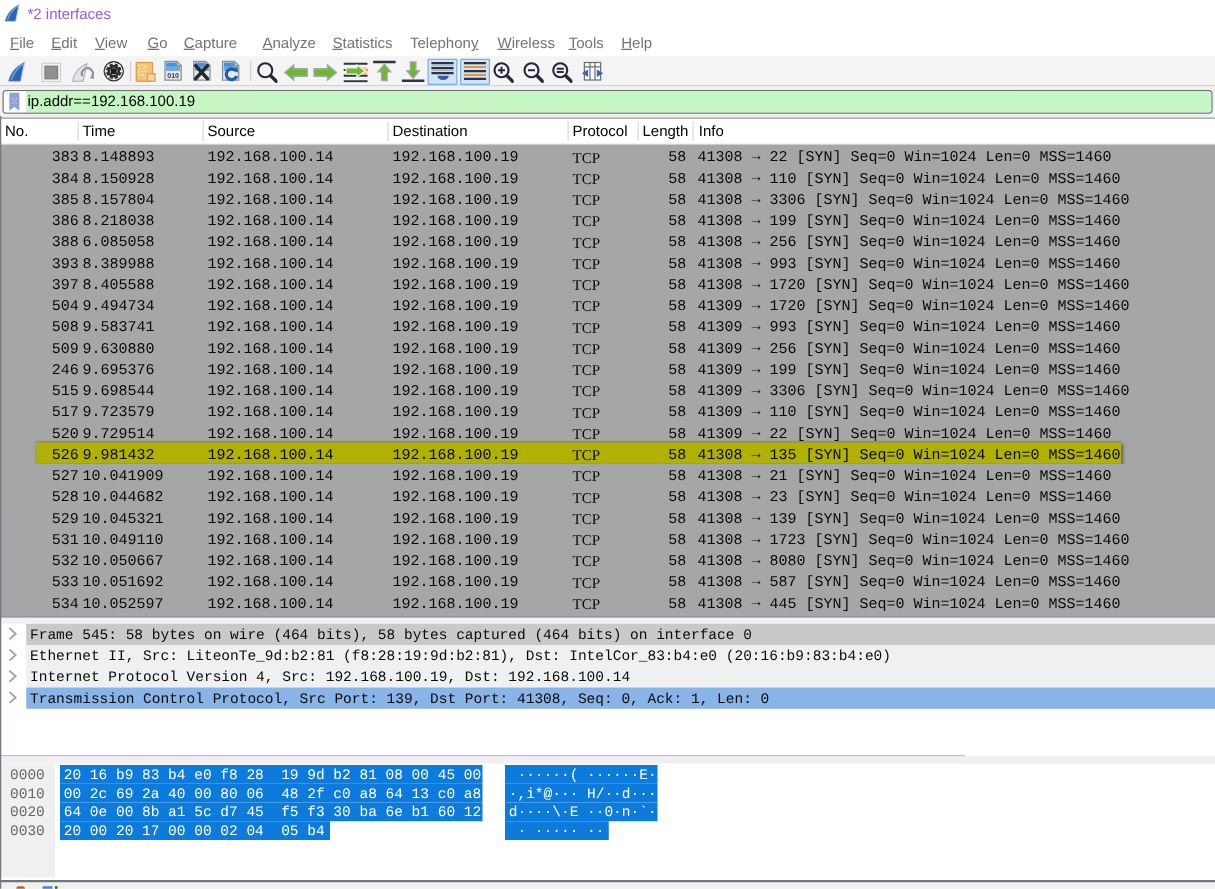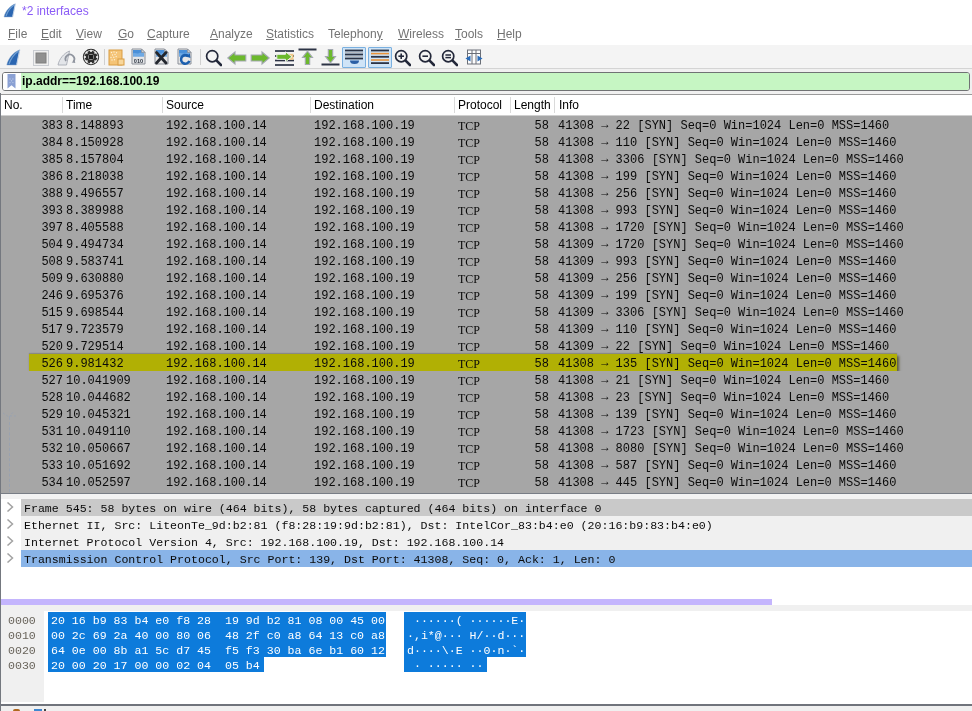--- a/index.html
+++ b/index.html
@@ -19,21 +19,21 @@
 
 
 #toolbar { position:absolute; left:0; top:45px; width:972px; height:24px; background:#f4f4f4; border-bottom:1px solid #d4d4d4; }
 .tsep { position:absolute; top:4px; width:1px; height:16px; background:#d0d0d0; }
 
 
 #filterwrap { position:absolute; left:0; top:69px; width:972px; height:25px; background:#f0f0f0; }
 #filterbox { position:absolute; left:2px; top:3px; width:968px; height:19px; border:1px solid #707274; border-radius:3px; background:#ffffff; overflow:hidden; }
 #bookmarkbtn { position:absolute; left:0; top:0; width:18px; height:17px; background:#ffffff; }
 #filtergreen { position:absolute; left:18px; top:0; width:949px; height:17px; background:#c6f6c3; }
-#filtertext { position:absolute; left:1px; top:1px; font-size:12px; color:#000;font-weight:bold; }
+#filtertext { position:absolute; left:1px; top:1px; font-size:12px; color:#000; }
 
 
 #colheader { position:absolute; left:0; top:94px; width:972px; height:22px; background:#ffffff; border-top:1px solid #9a9a9a; border-bottom:1px solid #cfcfcf; font-size:12px; color:#000; }
 .hsep { position:absolute; top:2px; width:1px; height:16px; background:#dadada; }
 .hlbl { position:absolute; top:3px; }
 
 
 #plist { position:absolute; left:0; top:116px; width:972px; height:377px; background:#a6a6a6; }
 .prow { position:absolute; left:0; width:972px; height:17px; background:#a6a6a6;
   font-family:"Liberation Mono", monospace; font-size:12px; line-height:17px; color:#0a0a0a; white-space:pre; }
@@ -51,21 +51,21 @@
 
 #relmark { position:absolute; left:9px; top:301px; width:7px; height:75px;
   border-left:1px dashed #99a2b0; }
 #relbranch { position:absolute; left:2px; top:292px; }
 
 
 .split1 { position:absolute; left:0; top:493px; width:972px; height:6px; background:#f2f2f2; border-top:1px solid #787d85; }
 .split2 { position:absolute; left:0; top:605px; width:972px; height:6px; background:#f0f0f0; }
 
 
-#details { position:absolute; left:0; top:499px; width:772px; height:106px; background:#ffffff; border-bottom:6px solid #c4b5fd; }
+#details { position:absolute; left:0; top:499px; width:772px; height:106px; background:#ffffff; border-bottom:1px solid #c4b5fd; }
 .drow { position:absolute; left:0; width:972px; height:17px;
   font-family:"Liberation Mono", monospace; font-size:11.6px; line-height:19px; color:#0a0a0a; white-space:pre; }
 .dband { position:absolute; left:21px; top:0; right:0; height:17px; }
 .dtext { position:absolute; left:24px; top:0; }
 .dchev { position:absolute; left:6px; top:0; width:16px; height:17px; }
 .dchev svg { position:absolute; left:0; top:3px; }
 
 
 #hexpane { position:absolute; left:0; top:611px; width:972px; height:95px; background:#ffffff; border-bottom:2px solid #70747c; }
 #hexgutter { position:absolute; left:0; top:0; width:44px; height:91px; background:#f0f0f0; }
@@ -291,21 +291,21 @@
     <span class="hsep" style="left:454px"></span>
     <span class="hsep" style="left:510px"></span>
     <span class="hsep" style="left:554px"></span>
   </div>
 
   <div id="plist">
 <div class="prow" style="top:0px"><span class="c1">383</span><span class="c2">8.148893</span><span class="c3">192.168.100.14</span><span class="c4">192.168.100.19</span><span class="c5">TCP</span><span class="c6">58</span><span class="c7">41308 <i class="ar">→</i> 22 [SYN] Seq=0 Win=1024 Len=0 MSS=1460</span></div>
 <div class="prow" style="top:17px"><span class="c1">384</span><span class="c2">8.150928</span><span class="c3">192.168.100.14</span><span class="c4">192.168.100.19</span><span class="c5">TCP</span><span class="c6">58</span><span class="c7">41308 <i class="ar">→</i> 110 [SYN] Seq=0 Win=1024 Len=0 MSS=1460</span></div>
 <div class="prow" style="top:34px"><span class="c1">385</span><span class="c2">8.157804</span><span class="c3">192.168.100.14</span><span class="c4">192.168.100.19</span><span class="c5">TCP</span><span class="c6">58</span><span class="c7">41308 <i class="ar">→</i> 3306 [SYN] Seq=0 Win=1024 Len=0 MSS=1460</span></div>
 <div class="prow" style="top:51px"><span class="c1">386</span><span class="c2">8.218038</span><span class="c3">192.168.100.14</span><span class="c4">192.168.100.19</span><span class="c5">TCP</span><span class="c6">58</span><span class="c7">41308 <i class="ar">→</i> 199 [SYN] Seq=0 Win=1024 Len=0 MSS=1460</span></div>
-<div class="prow" style="top:68px"><span class="c1">388</span><span class="c2">9.496557</span><span class="c3">192.168.100.14</span><span class="c4">192.168.100.19</span><span class="c5">TCP</span><span class="c6">58</span><span class="c7">41308 <i class="ar">→</i> 256 [SYN] Seq=0 Win=1024 Len=0 MSS=1460</span></div>
+<div class="prow" style="top:68px"><span class="c1">388</span><span class="c2">6.085058</span><span class="c3">192.168.100.14</span><span class="c4">192.168.100.19</span><span class="c5">TCP</span><span class="c6">58</span><span class="c7">41308 <i class="ar">→</i> 256 [SYN] Seq=0 Win=1024 Len=0 MSS=1460</span></div>
 <div class="prow" style="top:85px"><span class="c1">393</span><span class="c2">8.389988</span><span class="c3">192.168.100.14</span><span class="c4">192.168.100.19</span><span class="c5">TCP</span><span class="c6">58</span><span class="c7">41308 <i class="ar">→</i> 993 [SYN] Seq=0 Win=1024 Len=0 MSS=1460</span></div>
 <div class="prow" style="top:102px"><span class="c1">397</span><span class="c2">8.405588</span><span class="c3">192.168.100.14</span><span class="c4">192.168.100.19</span><span class="c5">TCP</span><span class="c6">58</span><span class="c7">41308 <i class="ar">→</i> 1720 [SYN] Seq=0 Win=1024 Len=0 MSS=1460</span></div>
 <div class="prow" style="top:119px"><span class="c1">504</span><span class="c2">9.494734</span><span class="c3">192.168.100.14</span><span class="c4">192.168.100.19</span><span class="c5">TCP</span><span class="c6">58</span><span class="c7">41309 <i class="ar">→</i> 1720 [SYN] Seq=0 Win=1024 Len=0 MSS=1460</span></div>
 <div class="prow" style="top:136px"><span class="c1">508</span><span class="c2">9.583741</span><span class="c3">192.168.100.14</span><span class="c4">192.168.100.19</span><span class="c5">TCP</span><span class="c6">58</span><span class="c7">41309 <i class="ar">→</i> 993 [SYN] Seq=0 Win=1024 Len=0 MSS=1460</span></div>
 <div class="prow" style="top:153px"><span class="c1">509</span><span class="c2">9.630880</span><span class="c3">192.168.100.14</span><span class="c4">192.168.100.19</span><span class="c5">TCP</span><span class="c6">58</span><span class="c7">41309 <i class="ar">→</i> 256 [SYN] Seq=0 Win=1024 Len=0 MSS=1460</span></div>
 <div class="prow" style="top:170px"><span class="c1">246</span><span class="c2">9.695376</span><span class="c3">192.168.100.14</span><span class="c4">192.168.100.19</span><span class="c5">TCP</span><span class="c6">58</span><span class="c7">41309 <i class="ar">→</i> 199 [SYN] Seq=0 Win=1024 Len=0 MSS=1460</span></div>
 <div class="prow" style="top:187px"><span class="c1">515</span><span class="c2">9.698544</span><span class="c3">192.168.100.14</span><span class="c4">192.168.100.19</span><span class="c5">TCP</span><span class="c6">58</span><span class="c7">41309 <i class="ar">→</i> 3306 [SYN] Seq=0 Win=1024 Len=0 MSS=1460</span></div>
 <div class="prow" style="top:204px"><span class="c1">517</span><span class="c2">9.723579</span><span class="c3">192.168.100.14</span><span class="c4">192.168.100.19</span><span class="c5">TCP</span><span class="c6">58</span><span class="c7">41309 <i class="ar">→</i> 110 [SYN] Seq=0 Win=1024 Len=0 MSS=1460</span></div>
 <div class="prow" style="top:221px"><span class="c1">520</span><span class="c2">9.729514</span><span class="c3">192.168.100.14</span><span class="c4">192.168.100.19</span><span class="c5">TCP</span><span class="c6">58</span><span class="c7">41309 <i class="ar">→</i> 22 [SYN] Seq=0 Win=1024 Len=0 MSS=1460</span></div>
 <div class="prow sel" style="top:238px"><div class="selband"></div><span class="c1">526</span><span class="c2">9.981432</span><span class="c3">192.168.100.14</span><span class="c4">192.168.100.19</span><span class="c5">TCP</span><span class="c6">58</span><span class="c7">41308 <i class="ar">→</i> 135 [SYN] Seq=0 Win=1024 Len=0 MSS=1460</span></div>

